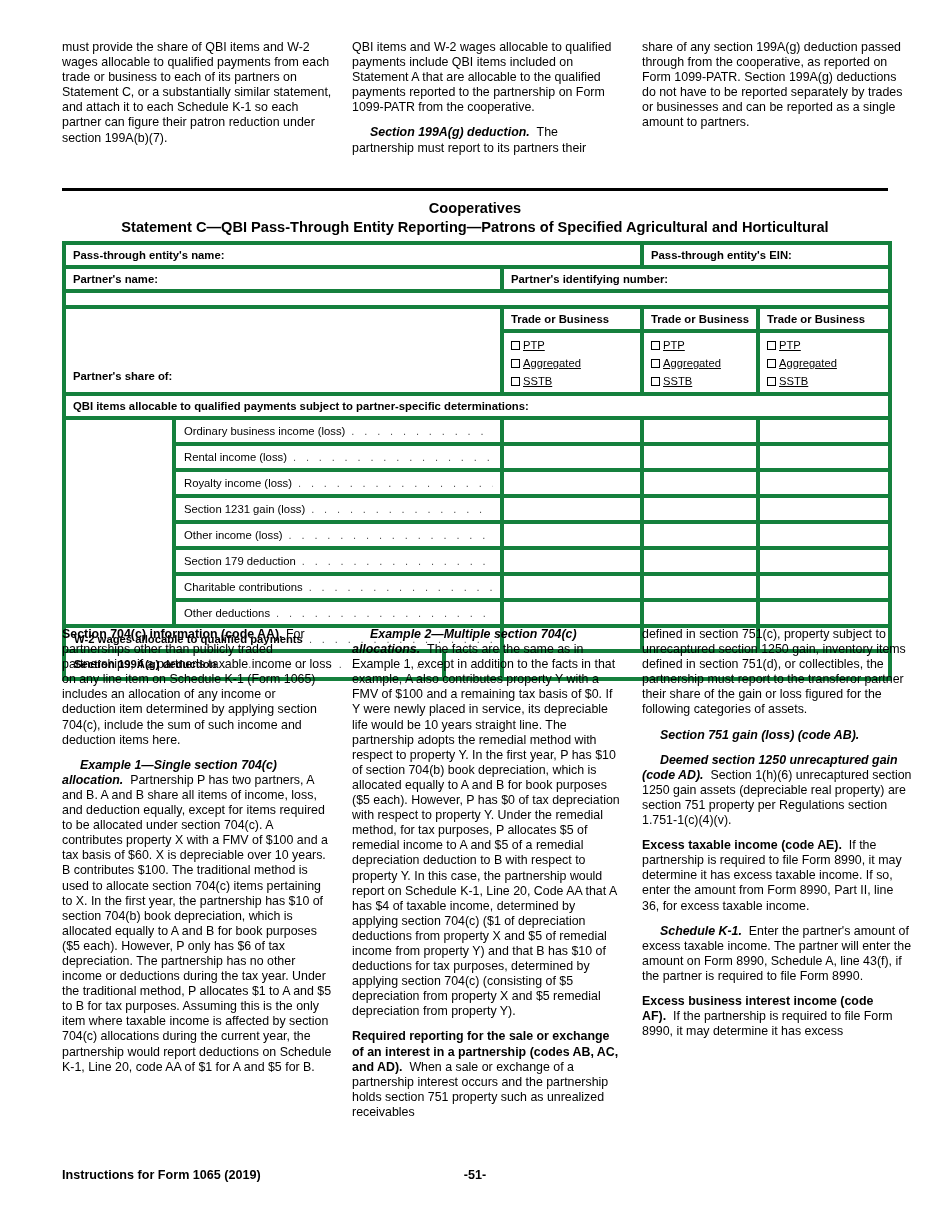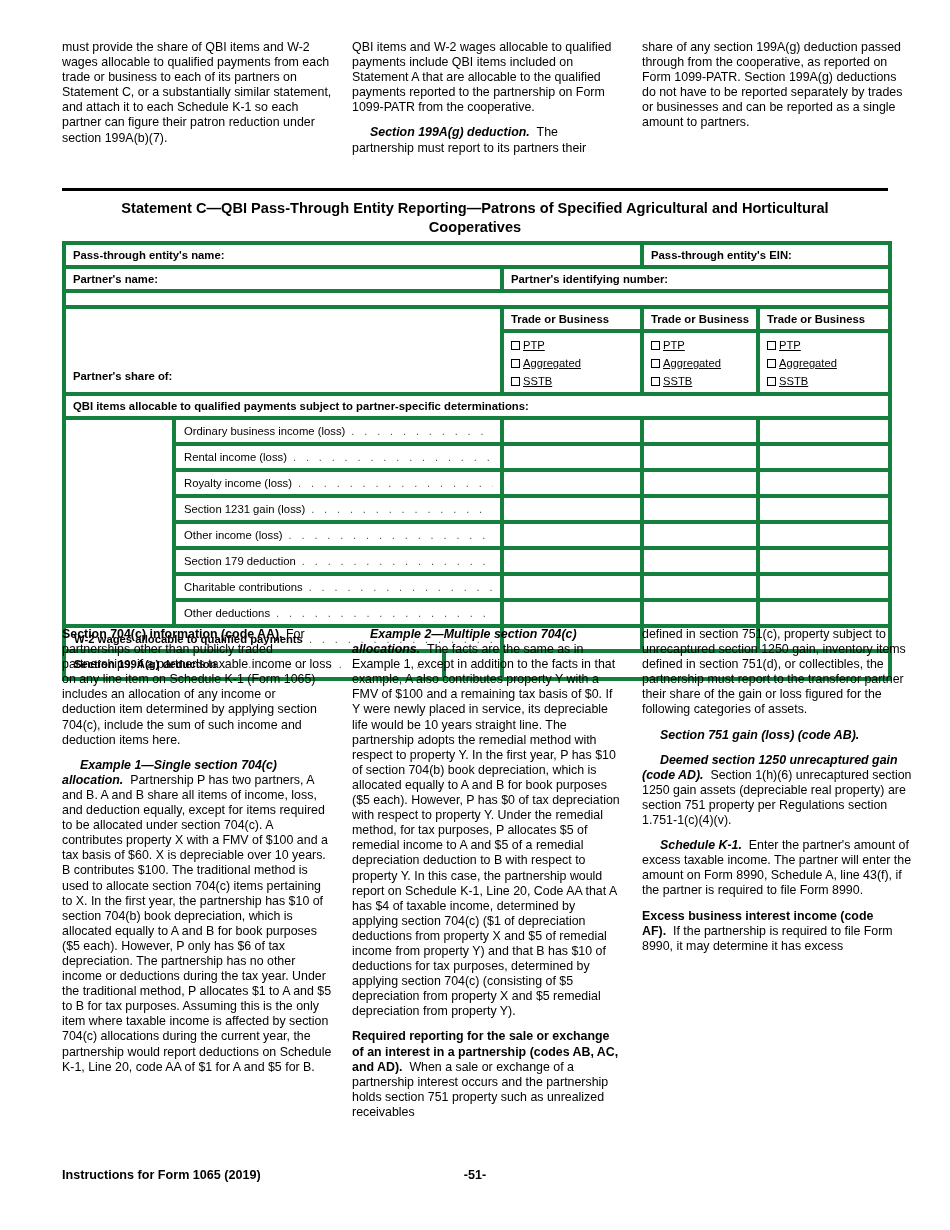--- a/index.html
+++ b/index.html
@@ -193,22 +193,22 @@
       <p class="indent-head"><span class="run-head-bi">Section 199A(g) deduction.</span>&nbsp;&nbsp;<span>The partnership must report to its partners their</span></p>
     </div>
     <div class="col">
       <p>share of any section 199A(g) deduction passed through from the cooperative, as reported on Form 1099-PATR. Section 199A(g) deductions do not have to be reported separately by trades or businesses and can be reported as a single amount to partners.</p>
     </div>
   </div>
 
   <div class="rule-top"></div>
 
   <div class="stmt-title">
+    <div>Cooperatives</div>
     <div>Statement C—QBI Pass-Through Entity Reporting—Patrons of Specified Agricultural and Horticultural</div>
-    <div>Cooperatives</div>
   </div>
 
   <table class="form-table">
     <colgroup>
       <col style="width:110px">
       <col style="width:270px">
       <col style="width:58px">
       <col style="width:140px">
       <col style="width:116px">
       <col style="width:132px">
@@ -434,20 +434,21 @@
 
     <div class="col">
       <p class="indent-head"><span class="run-head-bi">Example 2—Multiple section 704(c) allocations.</span>&nbsp;&nbsp;<span>The facts are the same as in Example 1, except in addition to the facts in that example, A also contributes property Y with a FMV of $100 and a remaining tax basis of $0. If Y were newly placed in service, its depreciable life would be 10 years straight line. The partnership adopts the remedial method with respect to property Y. In the first year, P has $10 of section 704(b) book depreciation, which is allocated equally to A and B for book purposes ($5 each). However, P has $0 of tax depreciation with respect to property Y. Under the remedial method, for tax purposes, P allocates $5 of remedial income to A and $5 of a remedial depreciation deduction to B with respect to property Y. In this case, the partnership would report on Schedule K-1, Line 20, Code AA that A has $4 of taxable income, determined by applying section 704(c) ($1 of depreciation deductions from property X and $5 of remedial income from property Y) and that B has $10 of deductions for tax purposes, determined by applying section 704(c) (consisting of $5 depreciation from property X and $5 remedial depreciation from property Y).</span></p>
       <p><span class="run-head-b">Required reporting for the sale or exchange of an interest in a partnership (codes AB, AC, and AD).</span>&nbsp;&nbsp;<span>When a sale or exchange of a partnership interest occurs and the partnership holds section 751 property such as unrealized receivables</span></p>
     </div>
 
     <div class="col">
       <p>defined in section 751(c), property subject to unrecaptured section 1250 gain, inventory items defined in section 751(d), or collectibles, the partnership must report to the transferor partner their share of the gain or loss figured for the following categories of assets.</p>
       <p class="indent-head"><span class="run-head-bi">Section 751 gain (loss) (code AB).</span><br></p>
       <p class="indent-head"><span class="run-head-bi">Deemed section 1250 unrecaptured gain (code AD).</span>&nbsp;&nbsp;<span>Section 1(h)(6) unrecaptured section 1250 gain assets (depreciable real property) are section 751 property per Regulations section 1.751-1(c)(4)(v).</span></p>
+      <p><span class="run-head-b">Excess taxable income (code AE).</span>&nbsp;&nbsp;<span>If the partnership is required to file Form 8990, it may determine it has excess taxable income. If so, enter the amount from Form 8990, Part II, line 36, for excess taxable income.</span></p>
       <p class="indent-head"><span class="run-head-bi">Schedule K-1.</span>&nbsp;&nbsp;<span>Enter the partner's amount of excess taxable income. The partner will enter the amount on Form 8990, Schedule A, line 43(f), if the partner is required to file Form 8990.</span></p>
       <p><span class="run-head-b">Excess business interest income (code AF).</span>&nbsp;&nbsp;<span>If the partnership is required to file Form 8990, it may determine it has excess</span></p>
     </div>
   </div>
 
   <div class="footer">
     <span class="footer-left">Instructions for Form 1065 (2019)</span>
     <span class="footer-center">-51-</span>
   </div>
 

